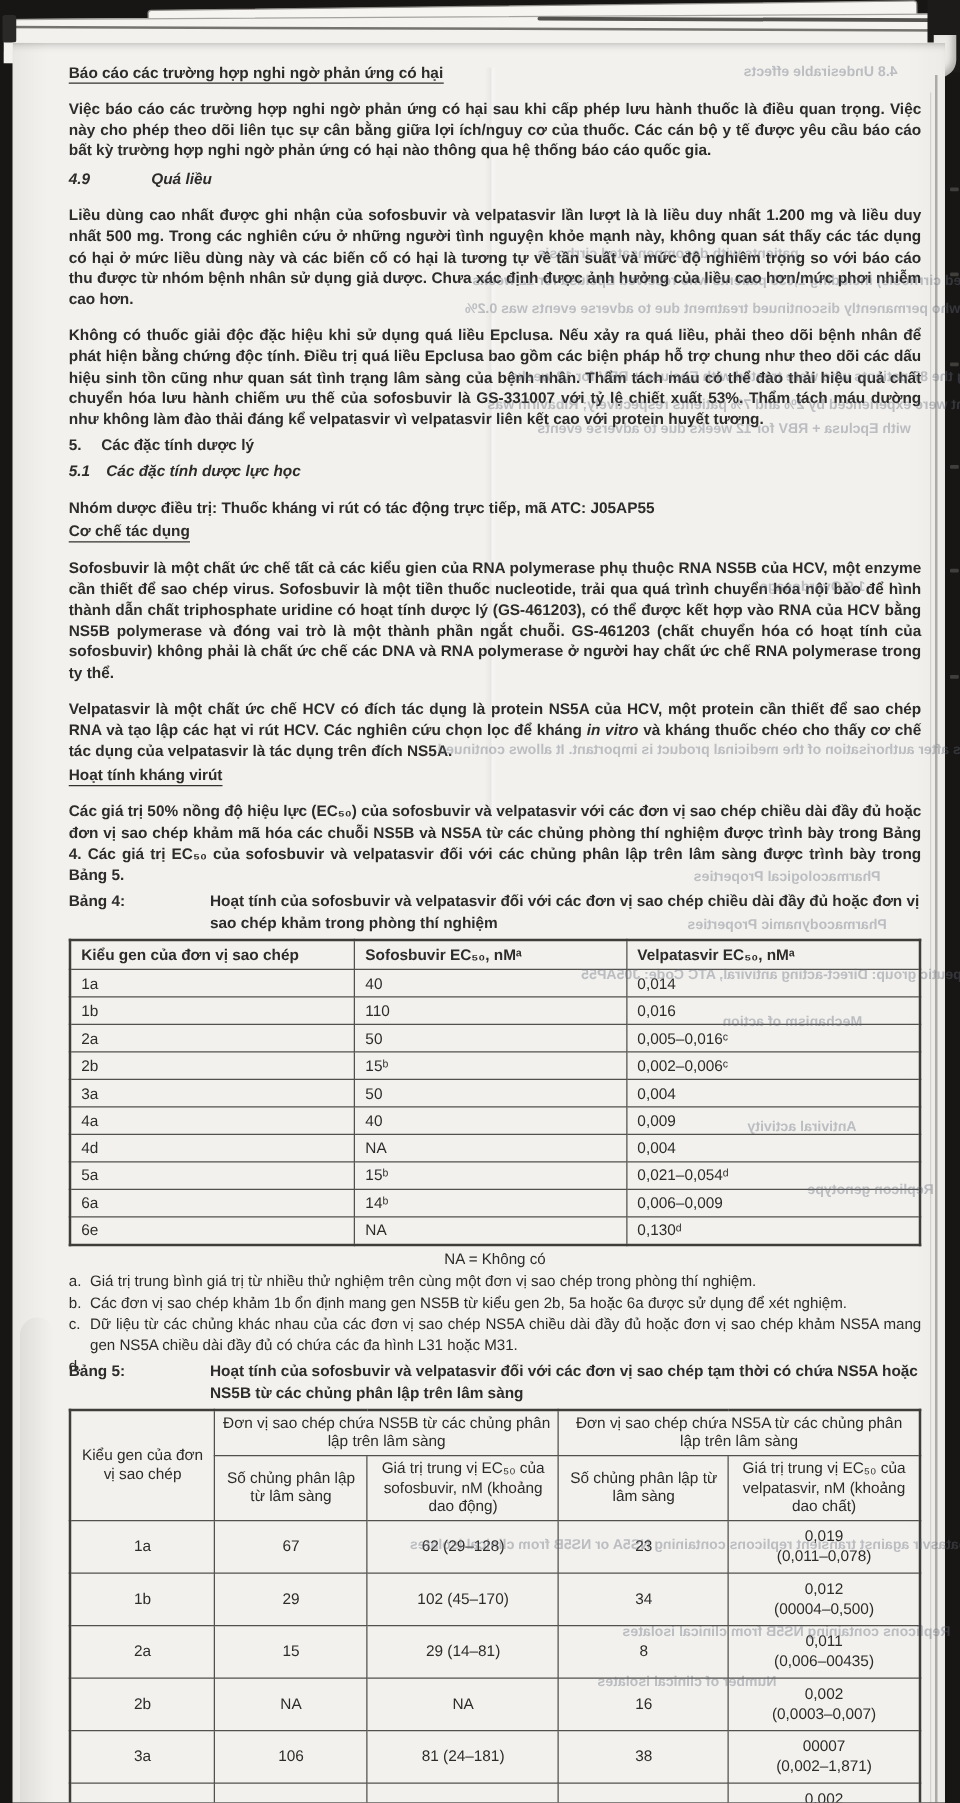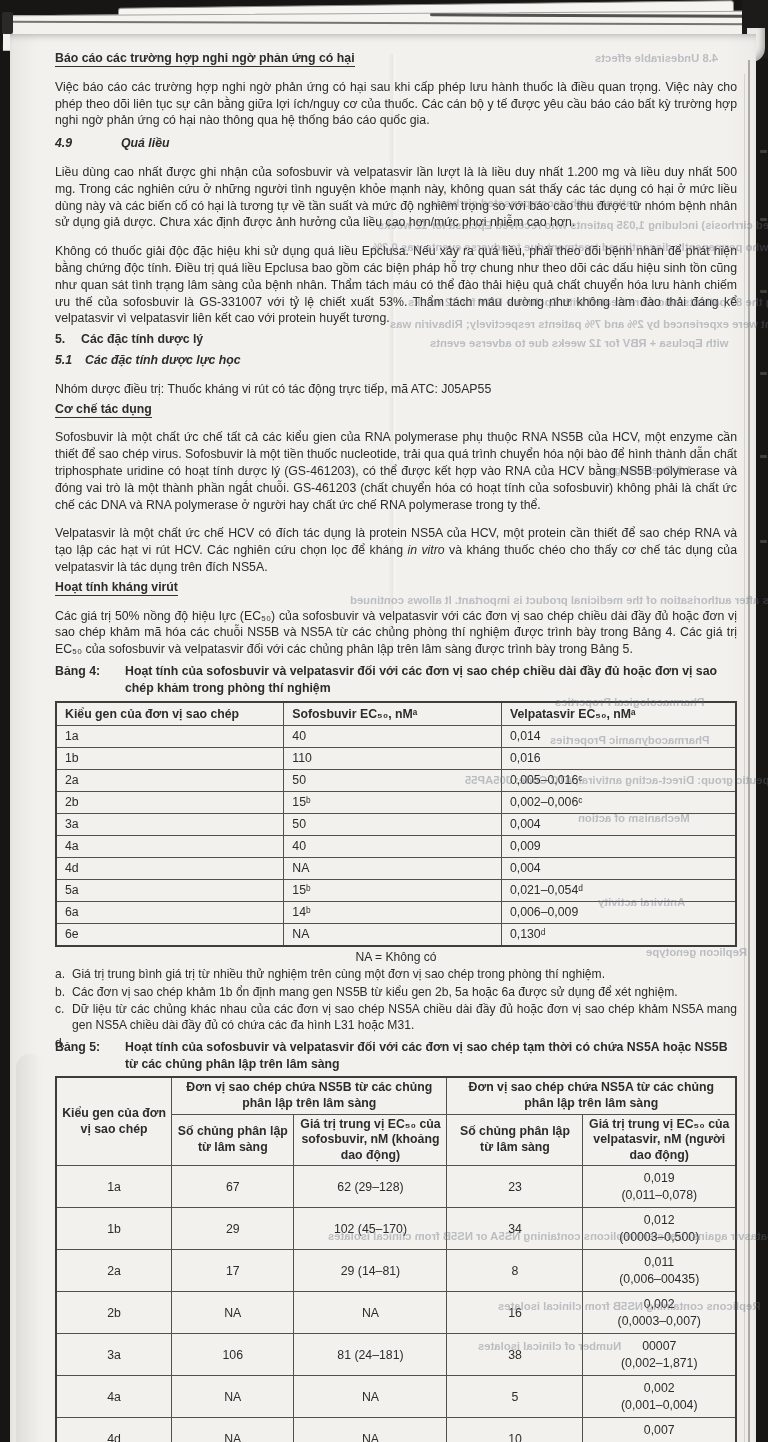--- a/index.html
+++ b/index.html
@@ -32,44 +32,44 @@
   .crease-v{position:absolute;left:378px;top:20px;width:10px;height:600px;
     background:linear-gradient(90deg,rgba(0,0,0,0) 0,rgba(0,0,0,.045) 45%,rgba(255,255,255,.25) 60%,rgba(0,0,0,0) 100%);}
   .crease-left{position:absolute;left:6px;top:1020px;width:28px;height:420px;
     background:linear-gradient(90deg,rgba(0,0,0,.05),rgba(0,0,0,0));border-radius:14px;}
   .edge-line-right{position:absolute;right:6px;top:26px;bottom:0;width:2px;background:rgba(90,88,84,.45);}
   .edge-line-right2{position:absolute;right:11px;top:40px;bottom:0;width:1px;background:rgba(90,88,84,.18);}
   .tick{position:absolute;right:1px;width:7px;height:3px;background:#403e3b;border-radius:1px;}
 
   
   .content{position:relative;padding:13px 19px 0 45px;color:#2d2c2a;}
-  p,.h{font-size:12.3px;line-height:16.8px;margin:12px 0 3px;text-align:justify;}
+  p,.h{font-size:12.3px;line-height:16.8px;margin:12px 0 3px;text-align:justify;font-weight:bold;}
   .h{font-weight:bold;text-align:left;}
   .h-ul{margin:3px 0 4px;}
   .h-ul span{border-bottom:1.2px solid #33322f;padding-bottom:1px;}
   .h-num{display:flex;font-style:italic;margin:4px 0 3px;}
   .h-num.roman{font-style:normal;}
   .h-num .n{flex:0 0 30px;}
   .h-num.wide .n{flex:0 0 26px;}
   .it{font-style:italic;}
   .mt{margin-top:6px;gap:36px;}
 
   
-  .cap{display:flex;font-weight:bold;font-size:12.3px;line-height:16.8px;margin:5px 0 4px;}
+  .cap{display:flex;font-weight:bold;font-size:12.3px;line-height:16.8px;margin:5px 0 4px;gap:43px;}
   .cap .lbl{flex:0 0 70px;}
   .cap .txt{flex:1;text-align:left;}
 
   
   table{width:100%;border-collapse:collapse;table-layout:fixed;margin:1px 0 2px;
     border:2px solid #3f3d3a;}
   th,td{border:1px solid #53514d;font-size:12.3px;line-height:16.6px;color:#2d2c2a;
     overflow:hidden;}
   #table4 th{ text-align:left;font-weight:bold;padding:3px 8px;}
   #table4 td{padding:2.2px 8px;}
-  #table5 th{font-weight:bold;text-align:center;padding:2px 5px;line-height:15.6px;}
+  #table5 th{font-weight:normal;text-align:center;padding:2px 5px;line-height:15.6px;}
   #table5 td{text-align:center;padding:1px 4px;height:39px;}
   #table5 .rng{display:block;}
 
   
   .na-note{font-size:12.1px;line-height:16.4px;margin:2px 0 1px;text-align:center;}
   .fn{position:relative;padding-left:17px;font-size:12.1px;line-height:16.4px;margin:0 0 1px;text-align:justify;}
   .fn .fl{position:absolute;left:0;top:0;}
 
   
   .ghost{position:absolute;transform:scaleX(-1);color:rgba(96,106,122,.38);
@@ -223,41 +223,41 @@
       <thead>
         <tr>
           <th rowspan="2">Kiểu gen của đơn vị sao chép</th>
           <th colspan="2">Đơn vị sao chép chứa NS5B từ các chủng phân lập trên lâm sàng</th>
           <th colspan="2">Đơn vị sao chép chứa NS5A từ các chủng phân lập trên lâm sàng</th>
         </tr>
         <tr>
           <th>Số chủng phân lập từ lâm sàng</th>
           <th>Giá trị trung vị EC₅₀ của sofosbuvir, nM (khoảng dao động)</th>
           <th>Số chủng phân lập từ lâm sàng</th>
-          <th>Giá trị trung vị EC₅₀ của velpatasvir, nM (người dao động)</th>
+          <th>Giá trị trung vị EC₅₀ của velpatasvir, nM (khoảng dao chất)</th>
         </tr>
       </thead>
       <tbody id="t5-body">
           <tr>
             <td>1a</td>
             <td>67</td>
             <td>62 (29–128)</td>
             <td>23</td>
             <td><span>0,019</span><span class="rng">(0,011–0,078)</span></td>
           </tr>
           <tr>
             <td>1b</td>
             <td>29</td>
             <td>102 (45–170)</td>
             <td>34</td>
-            <td><span>0,012</span><span class="rng">(00003–0,500)</span></td>
+            <td><span>0,012</span><span class="rng">(00004–0,500)</span></td>
           </tr>
           <tr>
             <td>2a</td>
-            <td>17</td>
+            <td>15</td>
             <td>29 (14–81)</td>
             <td>8</td>
             <td><span>0,011</span><span class="rng">(0,006–00435)</span></td>
           </tr>
           <tr>
             <td>2b</td>
             <td>NA</td>
             <td>NA</td>
             <td>16</td>
             <td><span>0,002</span><span class="rng">(0,0003–0,007)</span></td>

